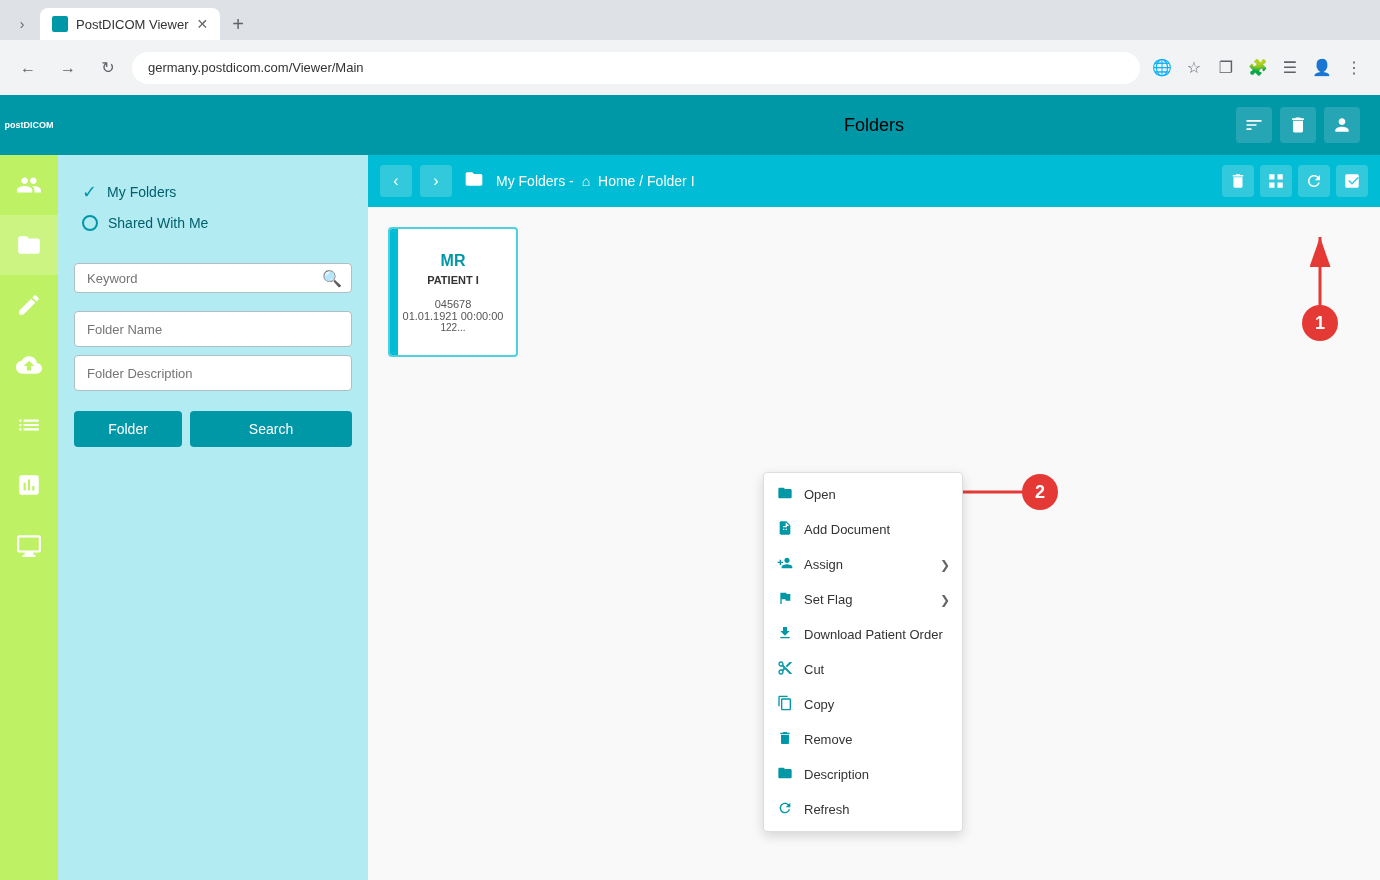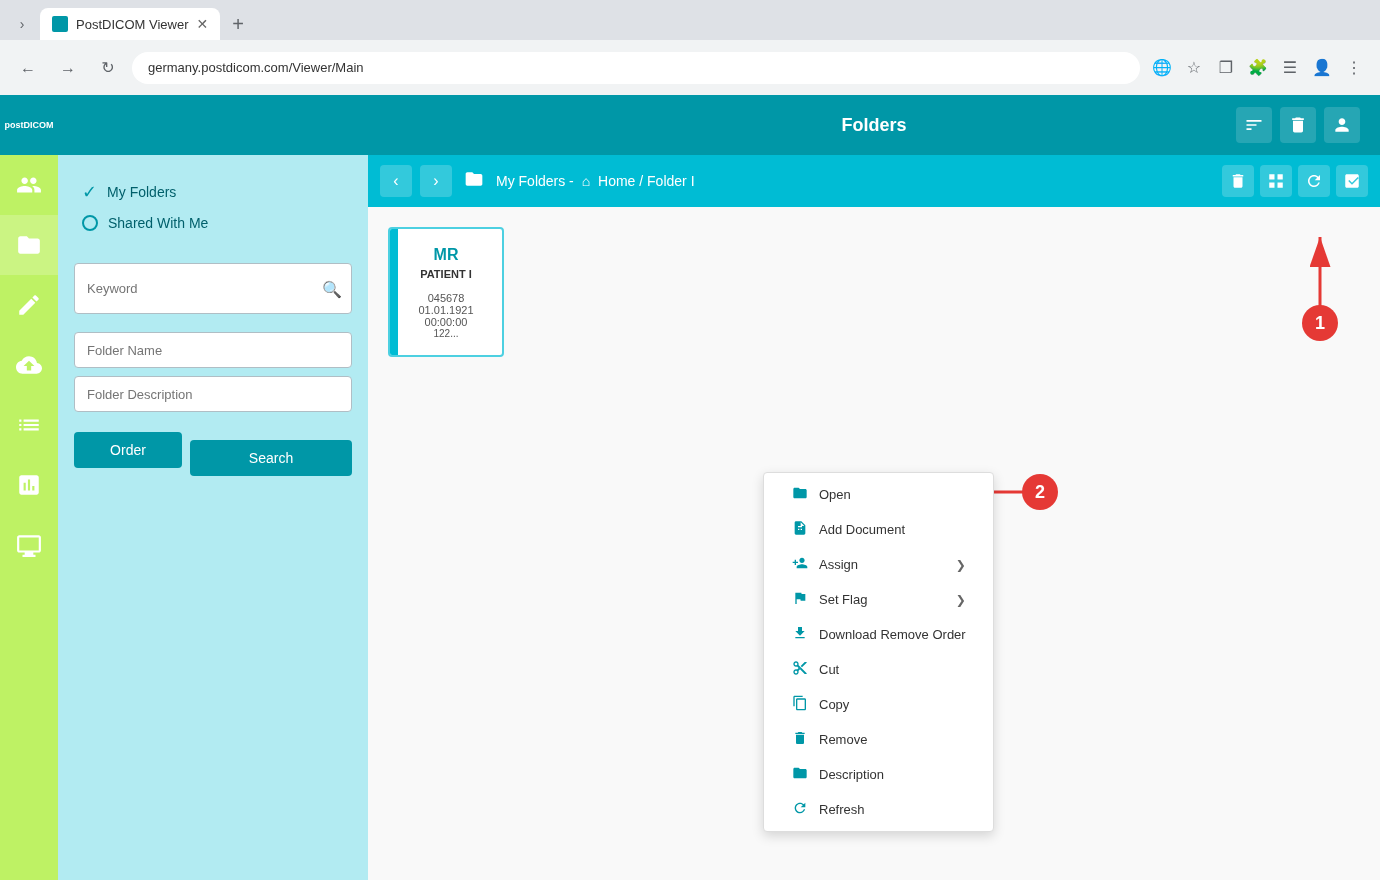--- a/index.html
+++ b/index.html
@@ -156,21 +156,21 @@
       border-radius: 50%;
       border: 2px solid #0097a7;
       display: flex; align-items: center; justify-content: center;
     }
 
     .search-section {
       padding: 16px;
     }
     .keyword-input {
       width: 100%;
-      height: 51px;
+      height: 30px;
       border: 1px solid #b0bec5;
       border-radius: 4px;
       padding: 0 36px 0 12px;
       font-size: 13px;
       background: #fff;
       outline: none;
     }
     .keyword-wrapper {
       position: relative;
     }
@@ -211,21 +211,20 @@
     }
     .btn-search {
       flex: 1.5;
       height: 36px;
       background: #0097a7;
       color: #fff;
       border: none;
       border-radius: 4px;
       font-size: 14px;
       cursor: pointer;
-      margin-top: 8px;
     }
     .header-btn {
       width: 36px; height: 36px;
       border: none;
       background: rgba(255,255,255,0.15);
       border-radius: 4px;
       color: #fff;
       font-size: 18px;
       cursor: pointer;
       display: flex; align-items: center; justify-content: center;
@@ -246,21 +245,21 @@
       background: rgba(255,255,255,0.2);
       border-radius: 4px;
       color: #fff;
       font-size: 16px;
       cursor: pointer;
       display: flex; align-items: center; justify-content: center;
     }
 
     
     .patient-card {
-      width: 116px;
+      width: 130px;
       height: 130px;
       border: 2px solid #4dd0e1;
       border-radius: 4px;
       background: #fff;
       display: flex;
       flex-direction: column;
       align-items: center;
       justify-content: center;
       cursor: pointer;
       position: relative;
@@ -310,21 +309,21 @@
       border-radius: 4px;
       box-shadow: 0 4px 12px rgba(0,0,0,0.15);
       z-index: 100;
       min-width: 200px;
       padding: 4px 0;
     }
     .context-menu-item {
       display: flex;
       align-items: center;
       gap: 10px;
-      padding: 8px 27px;
+      padding: 8px 12px;
       font-size: 13px;
       color: #333;
       cursor: pointer;
       position: relative;
     }
     .context-menu-item .menu-icon {
       width: 18px;
       text-align: center;
       color: #0097a7;
       font-size: 15px;
@@ -456,30 +455,30 @@
 
     <div class="search-section">
       <div class="keyword-wrapper">
         <input class="keyword-input" type="text" placeholder="Keyword" style="">
         <span class="keyword-search-icon">🔍</span>
       </div>
       <br>
       <input class="filter-input" type="text" placeholder="Folder Name" style="">
       <input class="filter-input" type="text" placeholder="Folder Description" style="">
       <div class="button-row">
-        <button class="btn-clear">Order</button>
+        <button class="btn-clear">Folder</button>
         <button class="btn-search">Search</button>
       </div>
     </div>
   </div>
 
   <div style="flex:1; display:flex; flex-direction:column; position:relative;">
 
     <div class="app-header-row">
-      <span style="color:#ffffff; font-size:18px; font-weight:700; position:absolute; left:50%; transform:translateX(-50%);">Folders</span>
+      <span style="color:#000000; font-size:18px; font-weight:400; position:absolute; left:50%; transform:translateX(-50%);">Folders</span>
       <div style="margin-left:auto; display:flex; gap:8px;">
         <button class="header-btn">
           <svg width="20" height="20" viewBox="0 0 24 24" fill="white">
               <path d="M3 18h6v-2H3v2zM3 6v2h18V6H3zm0 7h12v-2H3v2z"></path>
             </svg>
         </button>
         <button class="header-btn">
           <svg width="20" height="20" viewBox="0 0 24 24" fill="white">
               <path d="M6 19c0 1.1.9 2 2 2h8c1.1 0 2-.9 2-2V7H6v12zM19 4h-3.5l-1-1h-5l-1 1H5v2h14V4z"></path>
             </svg>
@@ -578,21 +577,21 @@
           <span>Set Flag</span>
           <span class="arrow">❯</span>
         </div>
 
         <div class="context-menu-item">
           <span class="menu-icon">
             <svg width="16" height="16" viewBox="0 0 24 24" fill="#0097a7">
                 <path d="M19 9h-4V3H9v6H5l7 7 7-7zM5 18v2h14v-2H5z"></path>
               </svg>
           </span>
-          <span>Download Remove Order</span>
+          <span>Download Patient Order</span>
         </div>
 
         <div class="context-menu-item">
           <span class="menu-icon">
             <svg width="16" height="16" viewBox="0 0 24 24" fill="#0097a7">
                 <path d="M9.64 7.64c.23-.5.36-1.05.36-1.64 0-2.21-1.79-4-4-4S2 3.79 2 6s1.79 4 4 4c.59 0 1.14-.13 1.64-.36L10 12l-2.36 2.36C7.14 14.13 6.59 14 6 14c-2.21 0-4 1.79-4 4s1.79 4 4 4 4-1.79 4-4c0-.59-.13-1.14-.36-1.64L12 14l7 7h3v-1L9.64 7.64zM6 8c-1.1 0-2-.89-2-2s.9-2 2-2 2 .89 2 2-.9 2-2 2zm0 12c-1.1 0-2-.89-2-2s.9-2 2-2 2 .89 2 2-.9 2-2 2zm6-7.5c-.28 0-.5-.22-.5-.5s.22-.5.5-.5.5.22.5.5-.22.5-.5.5zM19 3l-6 6 2 2 7-7V3h-3z"></path>
               </svg>
           </span>
           <span>Cut</span>
         </div>

